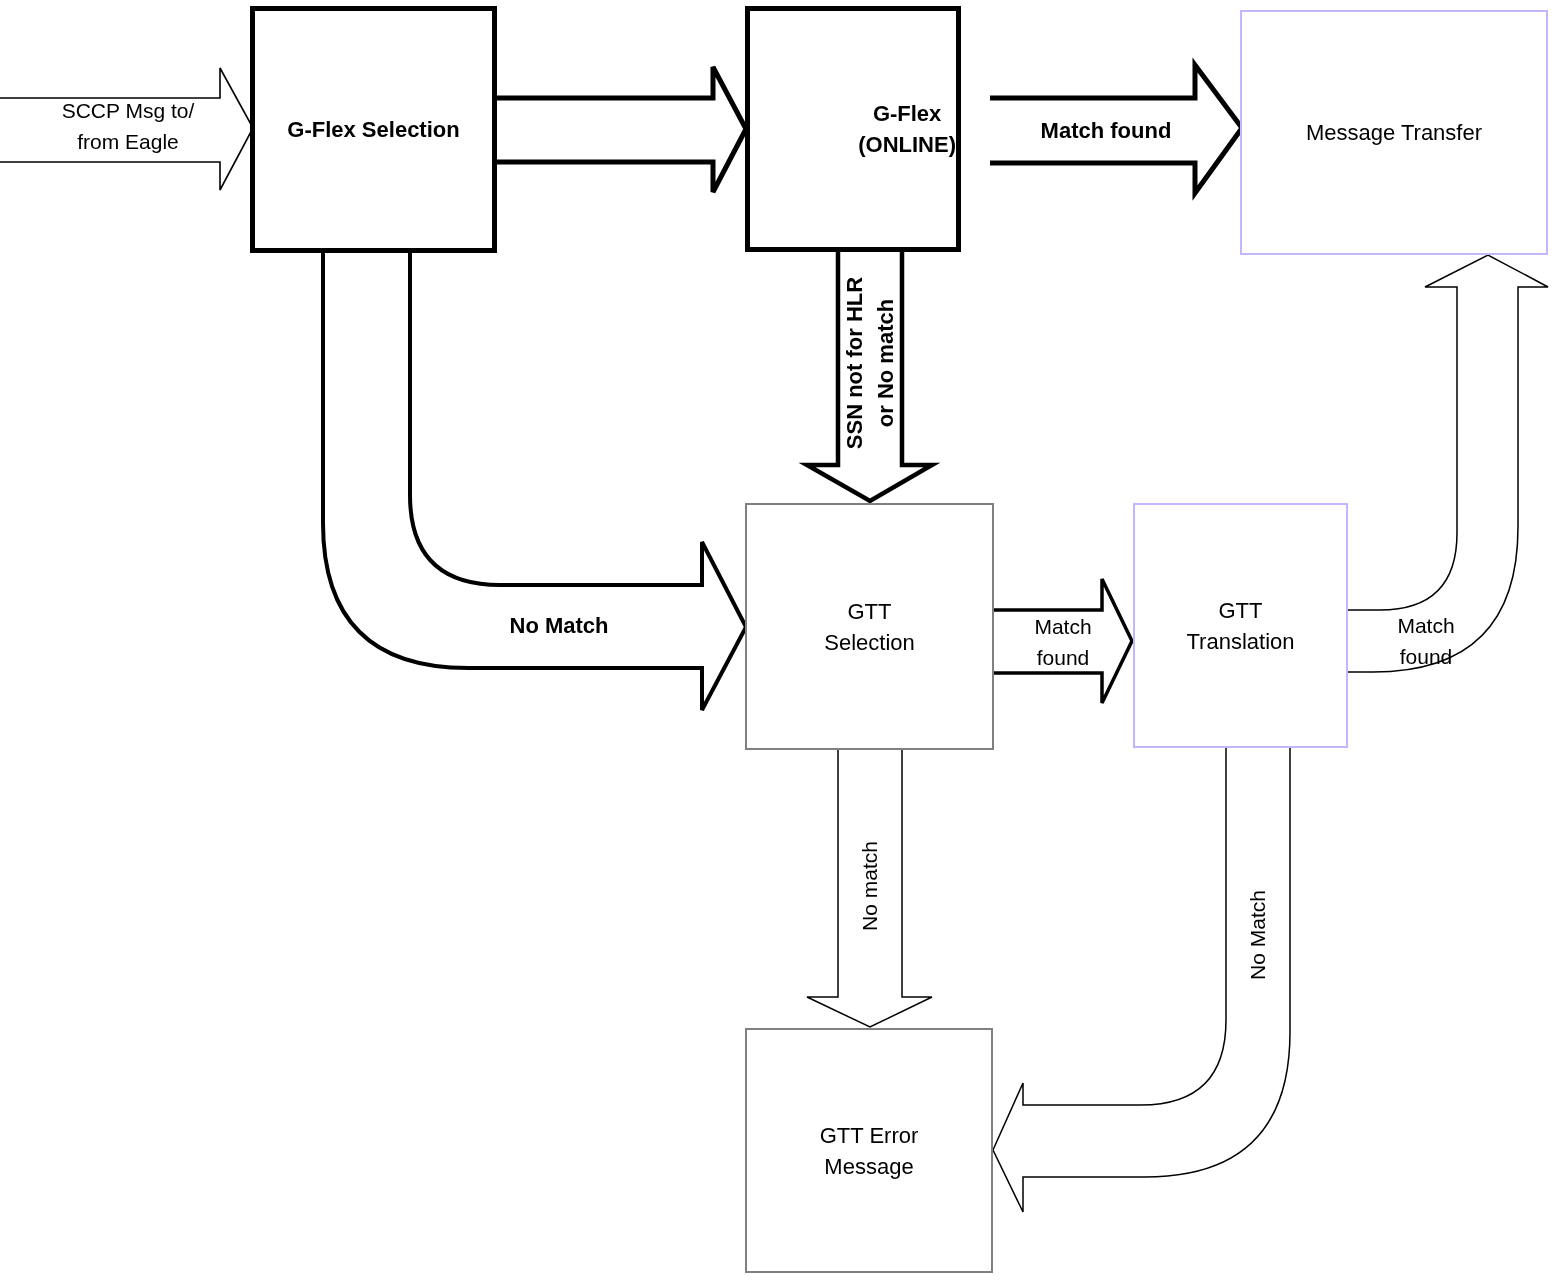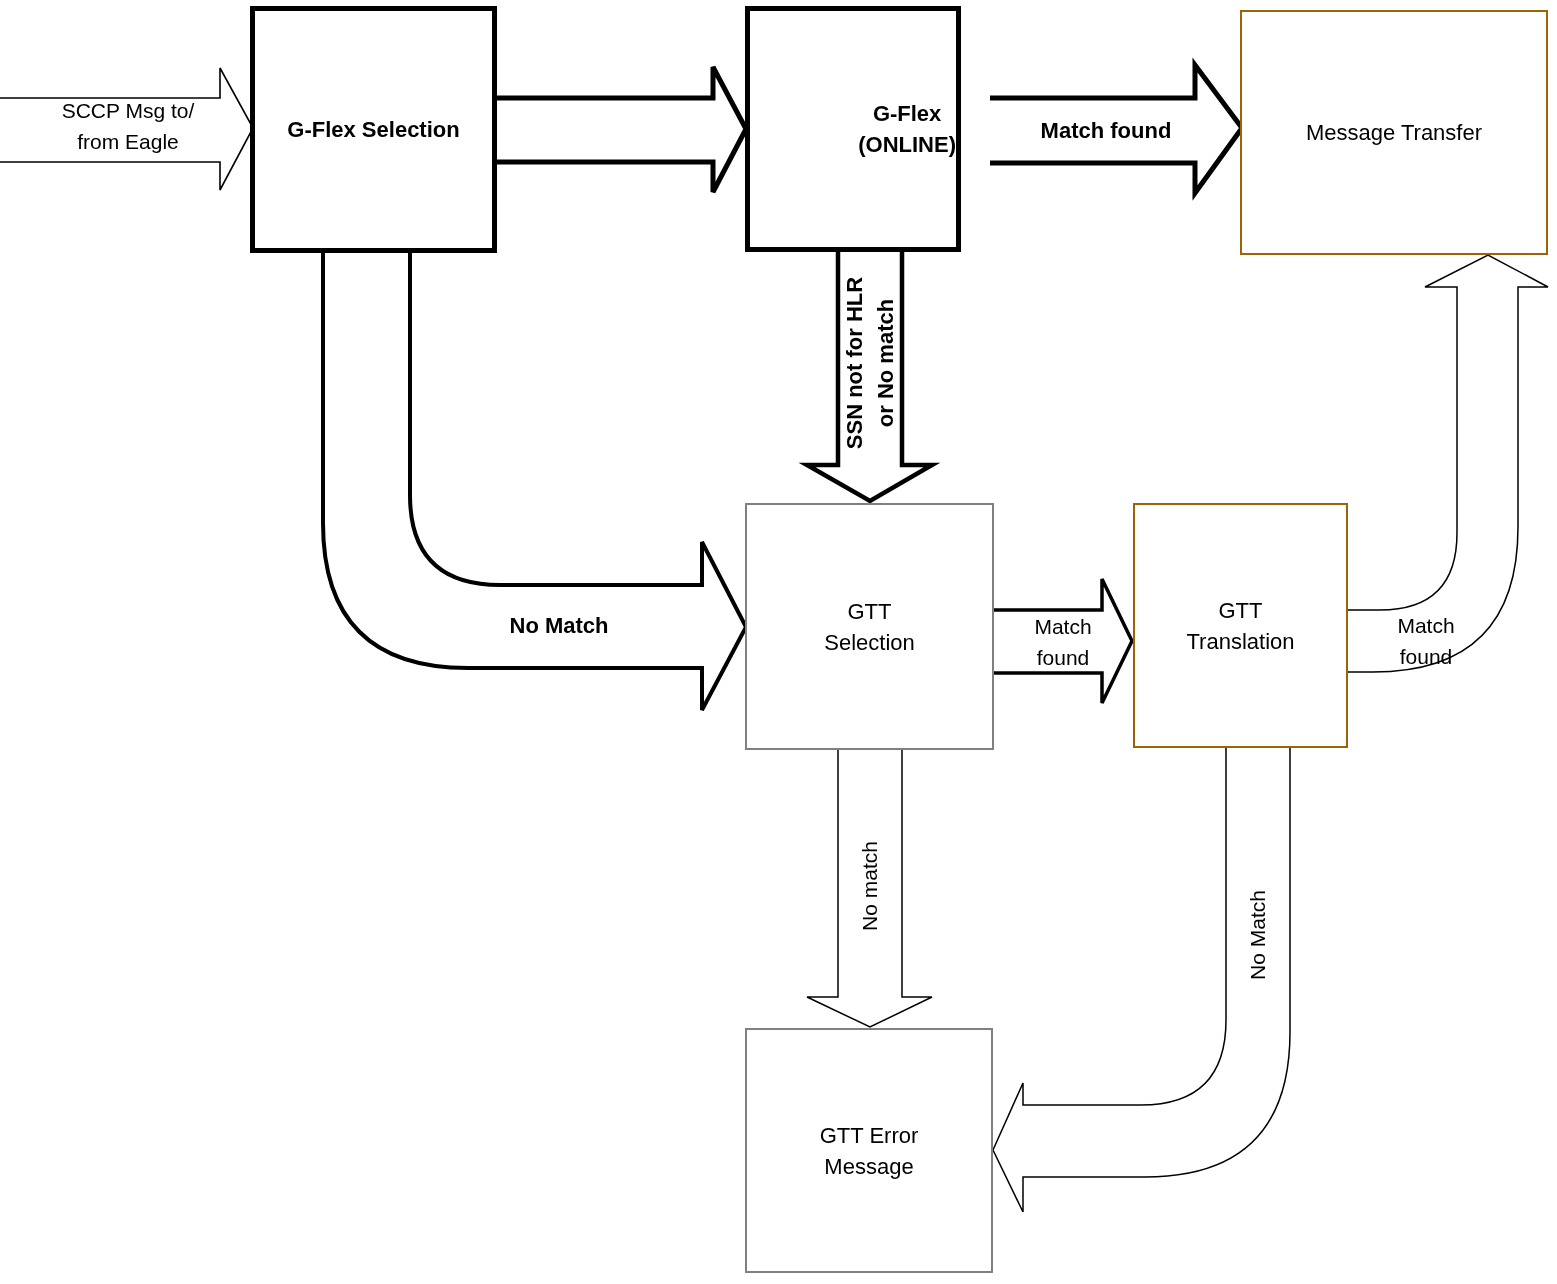--- a/index.html
+++ b/index.html
@@ -13,21 +13,21 @@
   .arrows{position:absolute;left:0;top:0;z-index:1;}
   .box{
     position:absolute;z-index:2;
     box-sizing:border-box;
     display:flex;align-items:center;justify-content:center;
     text-align:center;background:#fff;
     font-size:22px;line-height:31px;color:#000;
     white-space:pre-line;
   }
   .box.thick{border:5px solid #000;font-weight:bold;}
-  .box.thin-dark{border:2px solid #a16207;}
+  .box.thin-dark{border:2px solid #c4b5fd;}
   .box.thin-gray{border:2px solid #808080;}
   .lbl{
     position:absolute;z-index:3;
     transform:translate(-50%,-50%);
     text-align:center;white-space:pre;
     font-size:21px;line-height:31px;color:#000;
     white-space:pre-line;
   }
   .lbl.bold{font-weight:bold;font-size:22px;}
   .lbl.rot{transform:translate(-50%,-50%) rotate(-90deg);}

